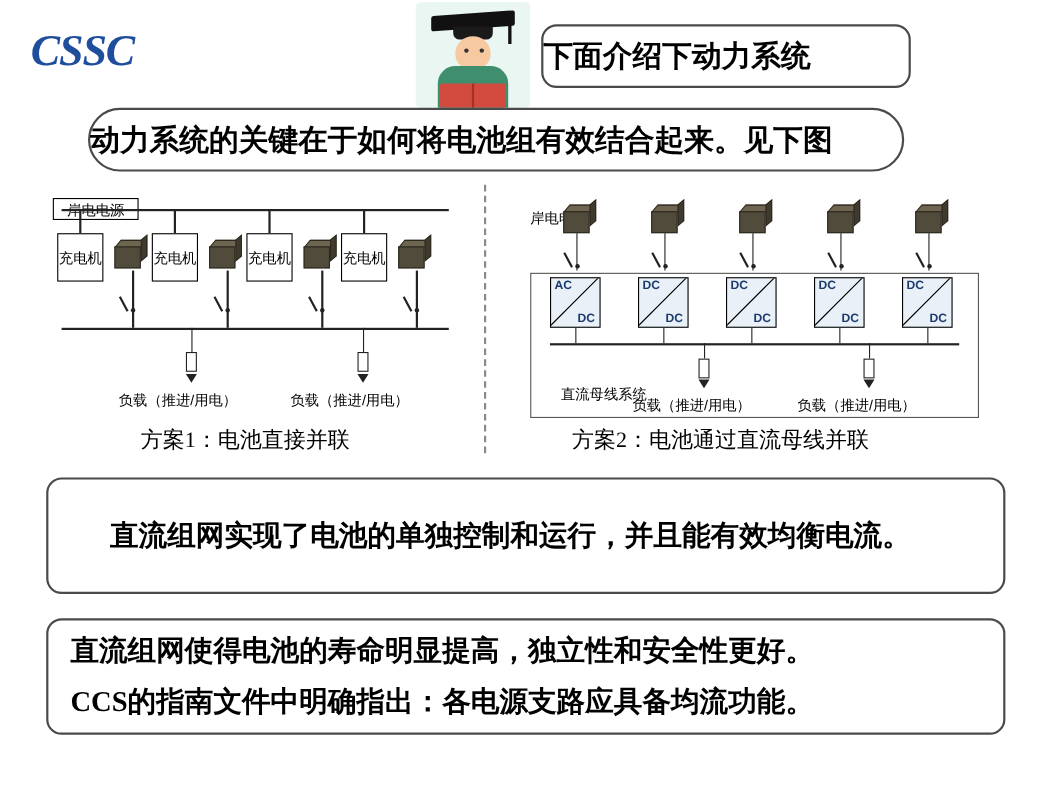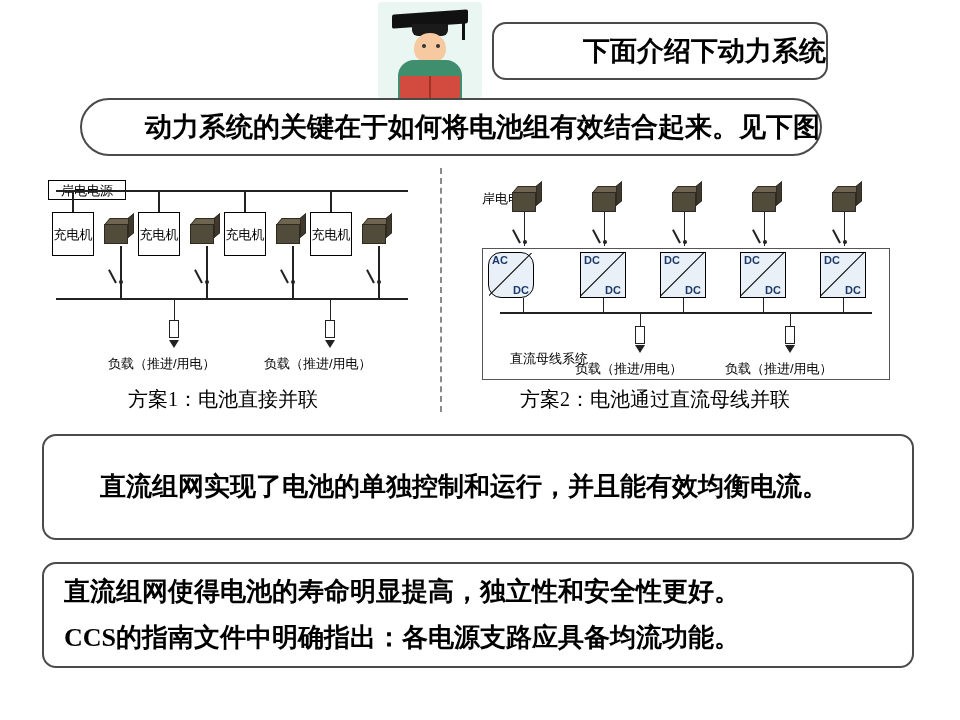--- a/index.html
+++ b/index.html
@@ -170,21 +170,21 @@
 
   
   .callout {
     position: absolute;
     border: 2px solid #4a4a4a;
     border-radius: 14px;
     background: #ffffff;
     box-sizing: border-box;
     display: flex;
     align-items: center;
-    justify-content: flex-end;
+    justify-content: flex-start;
   }
   .callout .line {
     font-family: "Liberation Serif", serif;
     font-weight: bold;
     color: #000000;
     white-space: nowrap;
   }
 
   #box-intro {
     left: 492px;
@@ -408,20 +408,23 @@
     height: 132px;
     border: 1px solid #555;
     box-sizing: border-box;
   }
 </style>
 </head>
 <body>
 
 <div class="slide">
 
+  <div id="cssc-logo">
+    <div class="txt">CSSC</div>
+  </div>
 
 
   <div id="avatar">
     <div class="cap-board"></div>
     <div class="cap-base"></div>
     <div class="tassel"></div>
     <div class="face"></div>
     <div class="eye l"></div>
     <div class="eye r"></div>
     <div class="body"></div>
@@ -575,21 +578,21 @@
       <div class="bar"></div>
       <div class="dot"></div>
     </div>
     <div class="breaker" style="left:838px; top:228px;">
       <div class="bar"></div>
       <div class="dot"></div>
     </div>
 
     <div id="right-frame"></div>
 
-    <div class="conv" style="left:488px; top:252px;border-radius:13px;">
+    <div class="conv" style="left:500px; top:252px;">
       <div class="slash"></div>
       <div class="t">AC</div>
       <div class="b">DC</div>
     </div>
     <div class="conv dcdc" style="left:580px; top:252px;">
       <div class="slash"></div>
       <div class="t">DC</div>
       <div class="b">DC</div>
     </div>
     <div class="conv dcdc" style="left:660px; top:252px;">

